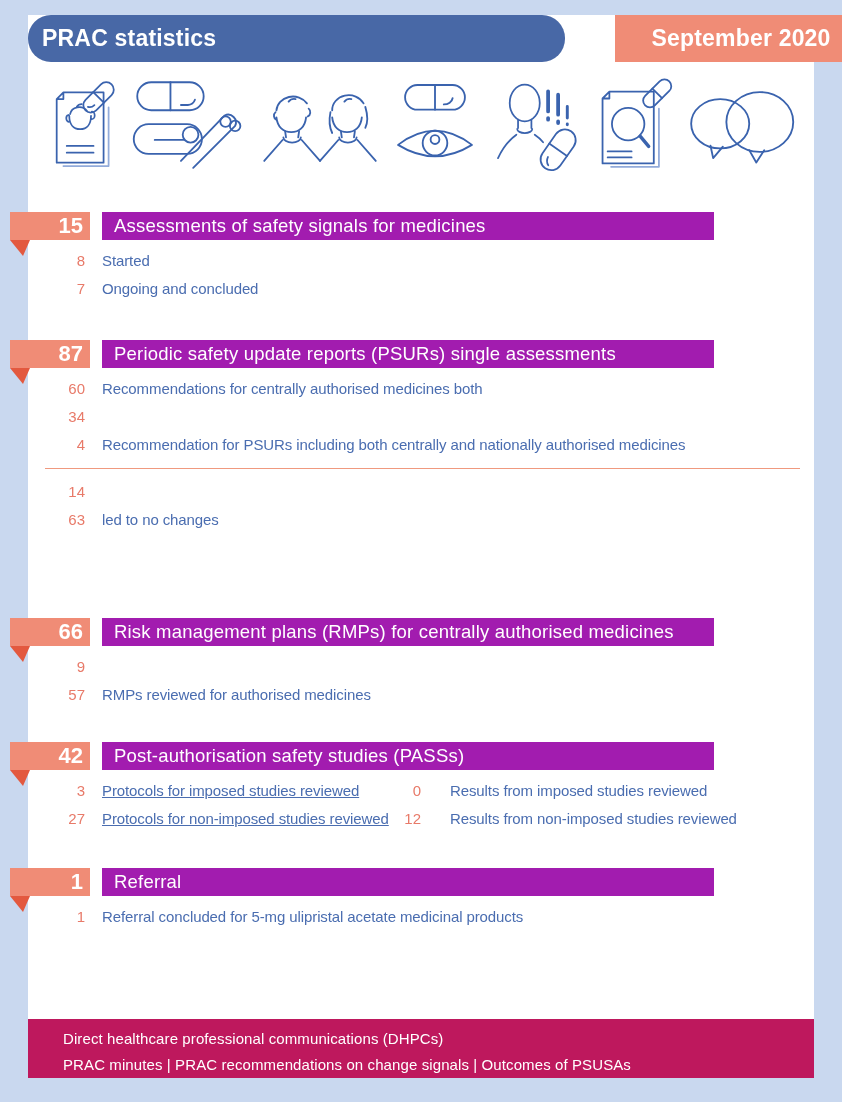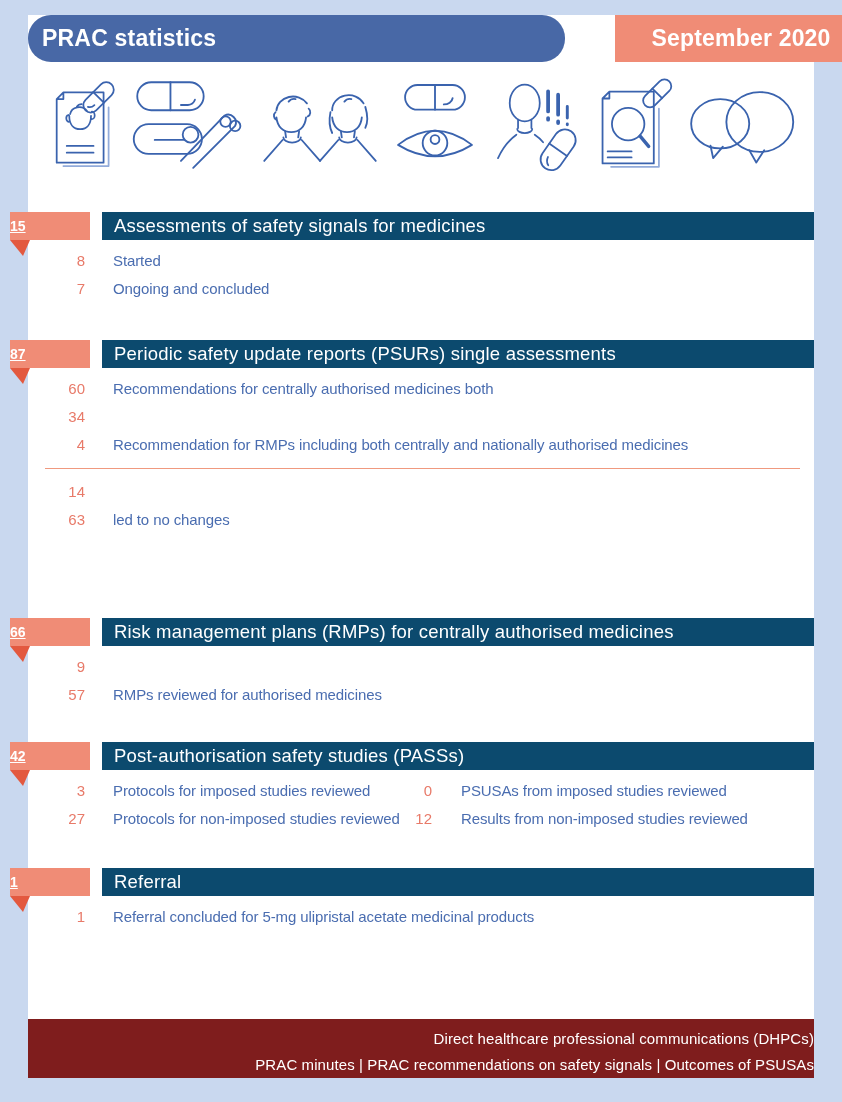--- a/index.html
+++ b/index.html
@@ -17,38 +17,38 @@
 
   
   .icons-row{position:absolute;left:50px;top:72px;width:745px;height:112px;display:flex;
     justify-content:space-between;align-items:center;}
   .icons-row svg{fill:none;stroke:#3A63AE;stroke-width:2.1;stroke-linecap:round;stroke-linejoin:round;}
   .icons-row svg .lt{stroke:#92ABDA;}
 
   
   .sect{position:absolute;left:0;width:842px;}
   .numblock{position:absolute;left:10px;top:0;width:80px;height:28px;background:#F08C76;}
-  .numblock .num{display:block;color:#fff;font-size:14px;font-weight:bold;line-height:28px;padding-right:7px;text-decoration:underline;}
+  .numblock .num{display:block;color:#fff;font-size:22px;font-weight:bold;line-height:28px;text-align:right;padding-right:7px;}
   .numfold{position:absolute;left:0;top:28px;width:20px;height:16px;background:#E3593F;
     clip-path:polygon(0 0,100% 0,65% 100%);}
-  .titlebar{position:absolute;left:102px;top:0;width:712px;height:28px;background:#0c4a6e;color:#fff;
+  .titlebar{position:absolute;left:102px;top:0;width:612px;height:28px;background:#a21caf;color:#fff;
     font-size:18.5px;line-height:28px;padding-left:12px;box-sizing:border-box;letter-spacing:.2px;}
   .rows{position:absolute;left:0;top:35px;width:814px;}
   .row{display:flex;height:28px;line-height:28px;font-size:15px;}
   .val{width:85px;text-align:right;color:#E87A69;flex:none;}
-  .lbl{margin-left:28px;color:#4A6DB0;letter-spacing:-0.1px;}
+  .lbl{margin-left:17px;color:#4A6DB0;letter-spacing:-0.1px;}
   .divider{height:0;border-top:1px solid #F0997F;margin:9px 0 9px 45px;width:755px;box-sizing:border-box;}
   
-  .lbl.c1{width:291px;flex:none;}
+  .lbl.c1{width:291px;flex:none;text-decoration:underline;}
   .val.c2{width:28px;flex:none;}
   .lbl.c2{margin-left:29px;}
 
   
-  .footer{position:absolute;left:28px;top:1019px;width:786px;height:59px;background:#7f1d1d;color:#fff;
-    box-sizing:border-box;padding:7px 0 0 35px;font-size:15px;line-height:26px;letter-spacing:.1px;text-align:right;}
+  .footer{position:absolute;left:28px;top:1019px;width:786px;height:59px;background:#be185d;color:#fff;
+    box-sizing:border-box;padding:7px 0 0 35px;font-size:15px;line-height:26px;letter-spacing:.1px;}
 </style>
 </head>
 <body>
 
 <div class="page">
   <div class="panel"></div>
 
   <div class="hdr-title">PRAC statistics</div>
   <div class="hdr-date">
     <span>September 2020</span>
@@ -171,21 +171,21 @@
     <div class="rows">
       <div class="row">
         <span class="val">60</span>
         <span class="lbl">Recommendations for centrally authorised medicines both</span>
       </div>
       <div class="row">
         <span class="val">34</span>
       </div>
       <div class="row">
         <span class="val">4</span>
-        <span class="lbl">Recommendation for RMPs including both centrally and nationally authorised medicines</span>
+        <span class="lbl">Recommendation for PSURs including both centrally and nationally authorised medicines</span>
       </div>
       <div class="divider"></div>
       <div class="row">
         <span class="val">14</span>
       </div>
       <div class="row">
         <span class="val">63</span>
         <span class="lbl">led to no changes</span>
       </div>
     </div>
@@ -212,21 +212,21 @@
     <div class="numblock">
       <span class="num">42</span>
       <div class="numfold"></div>
     </div>
     <div class="titlebar">Post-authorisation safety studies (PASSs)</div>
     <div class="rows">
       <div class="row">
         <span class="val">3</span>
         <span class="lbl c1">Protocols for imposed studies reviewed</span>
         <span class="val c2">0</span>
-        <span class="lbl c2">PSUSAs from imposed studies reviewed</span>
+        <span class="lbl c2">Results from imposed studies reviewed</span>
       </div>
       <div class="row">
         <span class="val">27</span>
         <span class="lbl c1">Protocols for non-imposed studies reviewed</span>
         <span class="val c2">12</span>
         <span class="lbl c2">Results from non-imposed studies reviewed</span>
       </div>
     </div>
   </section>
 
@@ -239,15 +239,15 @@
     <div class="rows">
       <div class="row">
         <span class="val">1</span>
         <span class="lbl">Referral concluded for 5-mg ulipristal acetate medicinal products</span>
       </div>
     </div>
   </section>
 
   <div class="footer">
     <div>Direct healthcare professional communications (DHPCs)</div>
-    <div>PRAC minutes | PRAC recommendations on safety signals | Outcomes of PSUSAs</div>
+    <div>PRAC minutes | PRAC recommendations on change signals | Outcomes of PSUSAs</div>
   </div>
 </div>
 
 </body></html>

